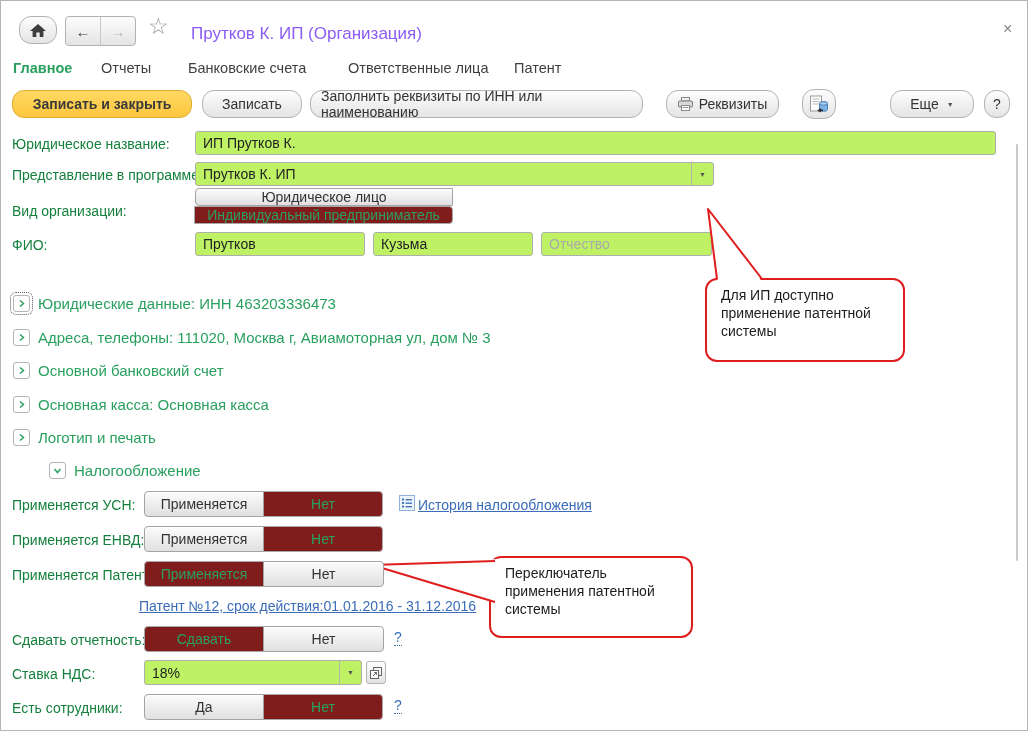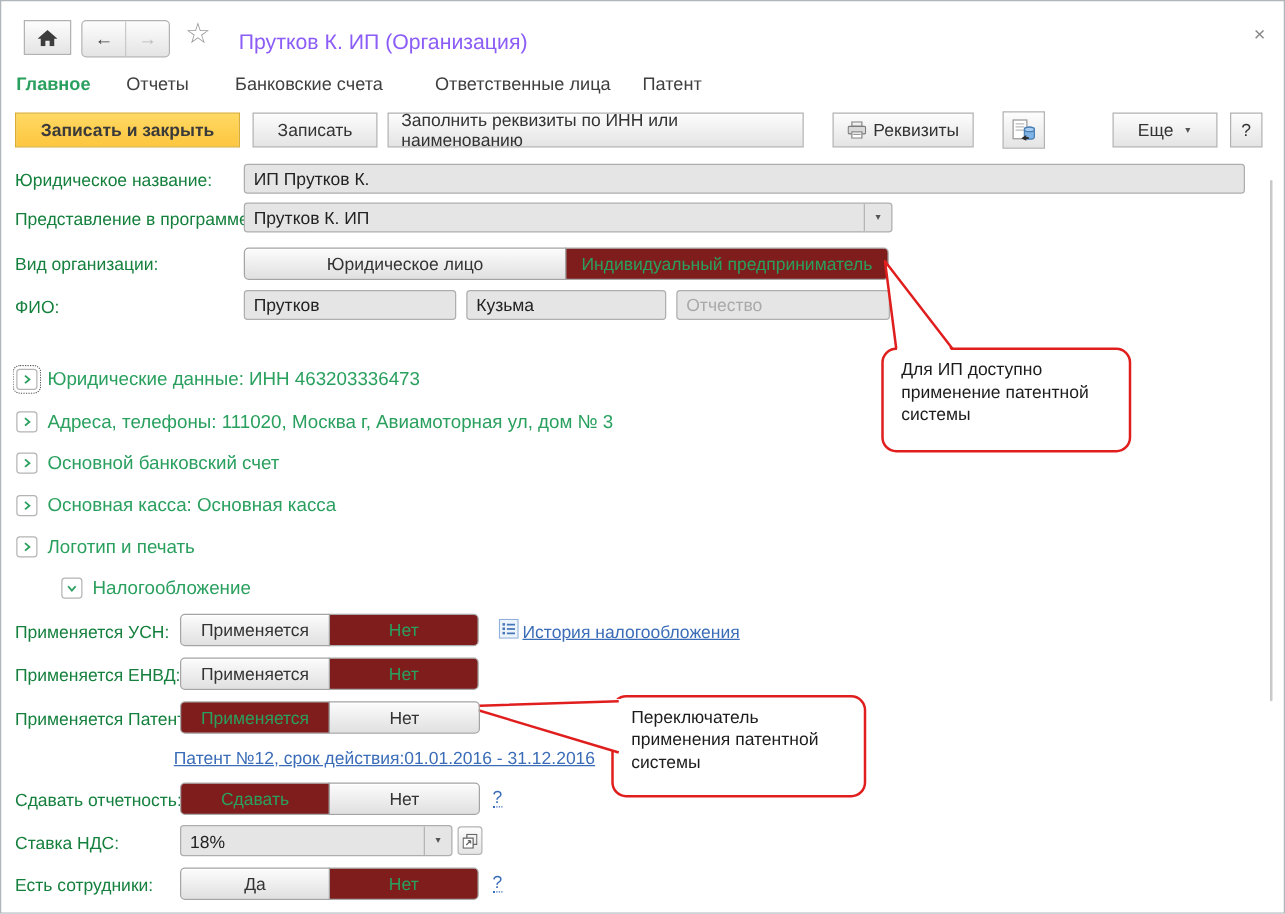--- a/index.html
+++ b/index.html
@@ -1,37 +1,37 @@
 <!DOCTYPE html>
 <html><head>
 <meta charset="utf-8">
 <style>
   html,body{margin:0;padding:0;background:#eef0f1;font-family:"Liberation Sans", sans-serif;}
   .window{position:relative;width:1028px;height:731px;background:#fff;border:1px solid #b0b6ba;box-sizing:border-box;overflow:hidden;}
   .abs{position:absolute;box-sizing:border-box;}
   
   .btn{position:absolute;box-sizing:border-box;display:flex;align-items:center;justify-content:center;height:28px;
-       background:linear-gradient(180deg,#fdfdfd,#e4e4e4);border:1px solid #b2b2b2;border-radius:0;
+       background:linear-gradient(180deg,#fdfdfd,#e4e4e4);border:1px solid #b2b2b2;border-radius:12px;
        font-size:14px;color:#333;padding:0 10px;cursor:default;}
   .btn-yellow{background:linear-gradient(180deg,#ffd963,#fdc63f);border-color:#dbae31;font-weight:bold;color:#3a3a3a;}
   .caret{font-size:7px;color:#555;margin-left:8px;}
   
   .title{position:absolute;font-size:17px;color:#8b5cf6;}
   .tab{position:absolute;font-size:14.5px;color:#3f3f3f;cursor:default;}
   .tab.active{color:#2aa05f;font-weight:bold;}
   .navgroup{position:absolute;display:flex;height:28px;background:linear-gradient(180deg,#fdfdfd,#e4e4e4);
             border:1px solid #b2b2b2;border-radius:4px;overflow:hidden;}
   .navcell{width:34px;display:flex;align-items:center;justify-content:center;font-size:15px;font-weight:bold;color:#3c3c3c;}
   .navcell.disabled{color:#b8b8b8;}
   .navdiv{width:1px;background:#c9c9c9;}
   .star{position:absolute;font-size:23px;color:#9a9a9a;}
   .close-x{position:absolute;font-size:16px;color:#888;}
   
   .lbl{position:absolute;font-size:14px;color:#15803d;white-space:nowrap;}
-  .input{position:absolute;height:24px;border:1px solid #aeaeae;border-radius:3px;background:#e5e5e5;
+  .input{position:absolute;height:24px;border:1px solid #aeaeae;border-radius:3px;background:#bef264;
          font-size:14px;color:#222;display:flex;align-items:center;padding:0 7px;box-sizing:border-box;white-space:nowrap;overflow:hidden;}
   input.input{font-family:"Liberation Sans", sans-serif;outline:none;}
   input.input::placeholder{color:#a9a9a9;}
   .combo-arrow{position:absolute;right:0;top:0;bottom:0;width:21px;border-left:1px solid #b5b5b5;
                display:flex;align-items:center;justify-content:center;}
   
   .tgl{position:absolute;display:flex;height:26px;}
   .opt{box-sizing:border-box;height:26px;display:flex;align-items:center;justify-content:center;font-size:14px;white-space:nowrap;}
   .opt.unsel{background:linear-gradient(180deg,#fcfcfc,#e0e0e0);border:1px solid #a4a4a4;color:#333;box-shadow:inset 0 1px 0 #fff;z-index:2;}
   .opt.sel{background:#7f1d1d;border:1px solid #a9a9a9;color:#2aa05f;}
@@ -120,21 +120,21 @@
 
   <div class="lbl" style="left:11px;top:166px;">Представление в программе:</div>
   <div class="input" style="left:194px;top:161px;width:519px;padding-right:26px;">
     <span>Прутков К. ИП</span>
     <span class="combo-arrow">
         <span class="caret" style="margin:0;">▼</span>
       </span>
   </div>
 
   <div class="lbl" style="left:11px;top:202px;">Вид организации:</div>
-  <div class="tgl" style="left:194px;top:197px;">
+  <div class="tgl" style="left:194px;top:187px;flex-direction:column;">
     <div class="opt unsel first" style="width:258px;">Юридическое лицо</div>
     <div class="opt sel lastr" style="width:259px;">Индивидуальный предприниматель</div>
   </div>
 
   <div class="lbl" style="left:11px;top:236px;">ФИО:</div>
   <div class="input" style="left:194px;top:231px;width:170px;">Прутков</div>
   <div class="input" style="left:372px;top:231px;width:160px;">Кузьма</div>
   <input class="input" style="left: 540px; top: 231px; width: 171px;" placeholder="Отчество">
 
   <div class="secrow" style="left:12px;top:294px;">

